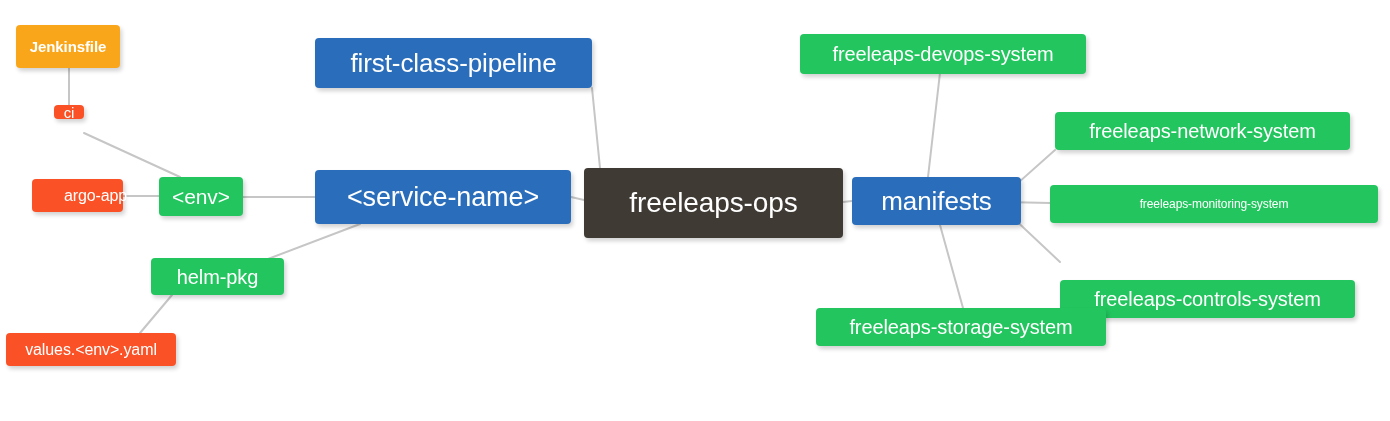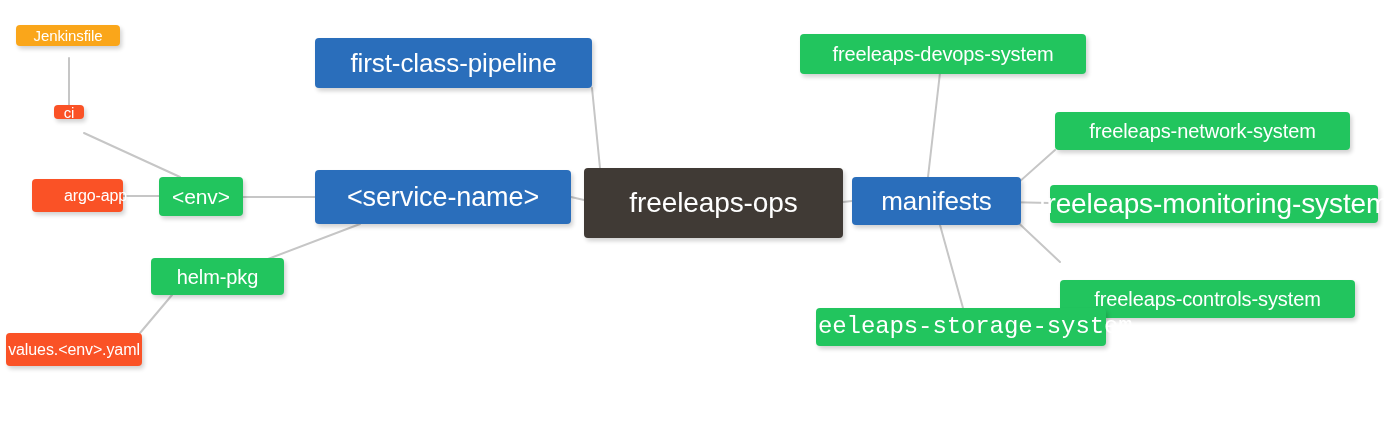--- a/index.html
+++ b/index.html
@@ -72,41 +72,41 @@
       </div>
       <div class="node" style="left: 852px; top: 177px; width: 169px; height: 48px; background: rgb(42, 110, 187);">
         <span class="node-label" style="font-size: 26px;">manifests</span>
       </div>
       <div class="node" style="left: 159px; top: 177px; width: 84px; height: 39px; background: rgb(34, 197, 94);">
         <span class="node-label" style="font-size: 21px; text-align: center;">&lt;env&gt;</span>
       </div>
       <div class="node" style="left: 151px; top: 258px; width: 133px; height: 37px; background: rgb(34, 197, 94);">
         <span class="node-label" style="font-size: 20px;">helm-pkg</span>
       </div>
-      <div class="node" style="left: 16px; top: 25px; width: 104px; height: 21px; background: rgb(250, 166, 26);">
+      <div class="node" style="left: 16px; top: 25px; width: 104px; height: 43px; background: rgb(250, 166, 26); font-weight: bold;">
         <span class="node-label" style="font-size: 15px;">Jenkinsfile</span>
       </div>
       <div class="node" style="left: 54px; top: 105px; width: 30px; height: 14px; background: rgb(250, 82, 38);">
         <span class="node-label" style="font-size: 15px;">ci</span>
       </div>
       <div class="node" style="left: 32px; top: 179px; width: 91px; height: 33px; background: rgb(250, 82, 38); padding-left: 36px;">
         <span class="node-label" style="font-size: 16px;">argo-app</span>
       </div>
-      <div class="node" style="left: 6px; top: 333px; width: 136px; height: 33px; background: rgb(250, 82, 38);">
+      <div class="node" style="left: 6px; top: 333px; width: 170px; height: 33px; background: rgb(250, 82, 38);">
         <span class="node-label" style="font-size: 16px;">values.&lt;env&gt;.yaml</span>
       </div>
       <div class="node" style="left: 800px; top: 34px; width: 286px; height: 40px; background: rgb(34, 197, 94); text-align: right;">
         <span class="node-label" style="font-size: 20px;">freeleaps-devops-system</span>
       </div>
       <div class="node" style="left: 1055px; top: 112px; width: 295px; height: 38px; background: rgb(34, 197, 94);">
         <span class="node-label" style="font-size: 20px;">freeleaps-network-system</span>
       </div>
       <div class="node" style="left: 1050px; top: 185px; width: 328px; height: 38px; background: rgb(34, 197, 94);">
-        <span class="node-label" style="font-size: 28px;">freeleaps-monitoring-system</span>
+        <span class="node-label" style="font-size: 12px;">freeleaps-monitoring-system</span>
       </div>
       <div class="node" style="left: 1060px; top: 244px; width: 295px; height: 38px; background: rgb(34, 197, 94); margin-top: 36px;">
         <span class="node-label" style="font-size: 20px;">freeleaps-controls-system</span>
       </div>
       <div class="node" style="left: 816px; top: 308px; width: 290px; height: 38px; background: rgb(34, 197, 94);">
-        <span class="node-label" style="font-size: 24px; font-family: Liberation Mono, monospace;">freeleaps-storage-system</span>
+        <span class="node-label" style="font-size: 20px;">freeleaps-storage-system</span>
       </div>
     </div>
 </div>
 
 </body></html>

